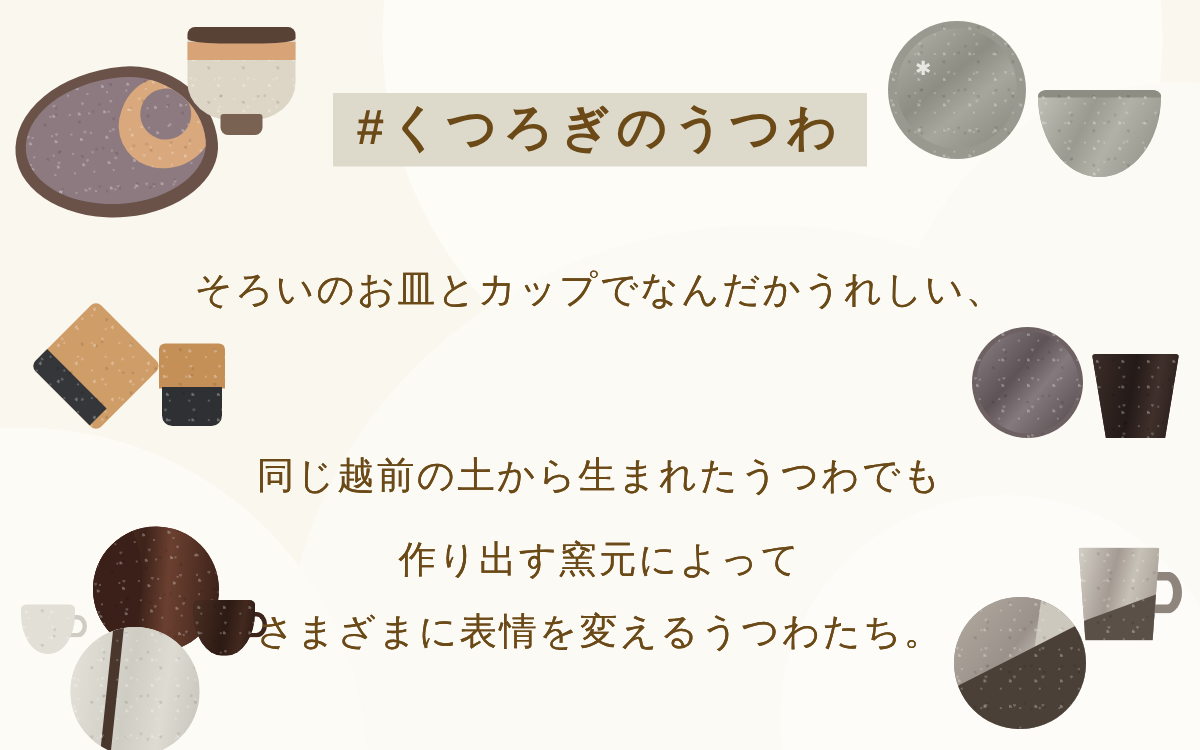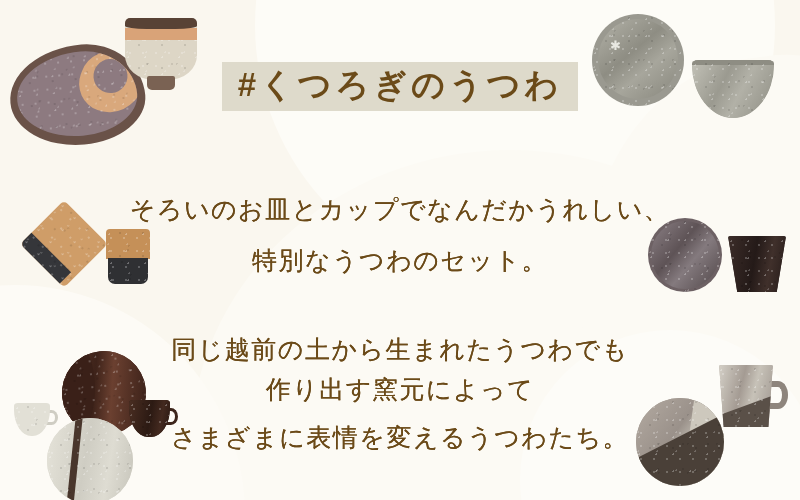--- a/index.html
+++ b/index.html
@@ -30,25 +30,24 @@
     display:inline-block; background:#dedacb;
     padding:6px 16px 8px 16px;
     letter-spacing:4px;
     font-size:33px; color:#6b4a18; font-weight:600;
     line-height:1.05;
   }
   .body-line {
     position:absolute; left:0; width:800px; text-align:center;
     color:#6b4a18; font-size:25px; letter-spacing:1.5px; font-weight:500;
     text-shadow:0 0 .4px #6b4a18;
-    margin-top:17px;
   }
   .l1 { top:176px; }
   .l2 { top:227px; }
-  .l3 { top:316px;font-family:Liberation Serif, serif; }
+  .l3 { top:300px;font-family:Liberation Serif, serif; }
   .l4 { top:356px; }
   .l5 { top:404px; }
 
   
   .piece { position:absolute; }
   .speck {
     position:absolute; inset:0; border-radius:inherit;
     background-image:
       radial-gradient(circle at 20% 30%, rgba(255,255,255,.35) 0 1px, transparent 1px),
       radial-gradient(circle at 62% 18%, rgba(0,0,0,.12) 0 1px, transparent 1px),
@@ -293,19 +292,18 @@
       <div class="darkbot"></div>
       <div class="speck"></div>
     </div>
   </div>
 
   <div class="txt-wrap">
     <div class="title-line">
       <span class="title-band">#くつろぎのうつわ</span>
     </div>
     <div class="body-line l1">そろいのお皿とカップでなんだかうれしい、</div>
-    <div class="body-line l2">特別なうつわのセット。</div>
     <div class="body-line l3">同じ越前の土から生まれたうつわでも</div>
     <div class="body-line l5">さまざまに表情を変えるうつわたち。</div>
     <div class="body-line l4">作り出す窯元によって</div>
   </div>
 
 </div>
 
 </body></html>

